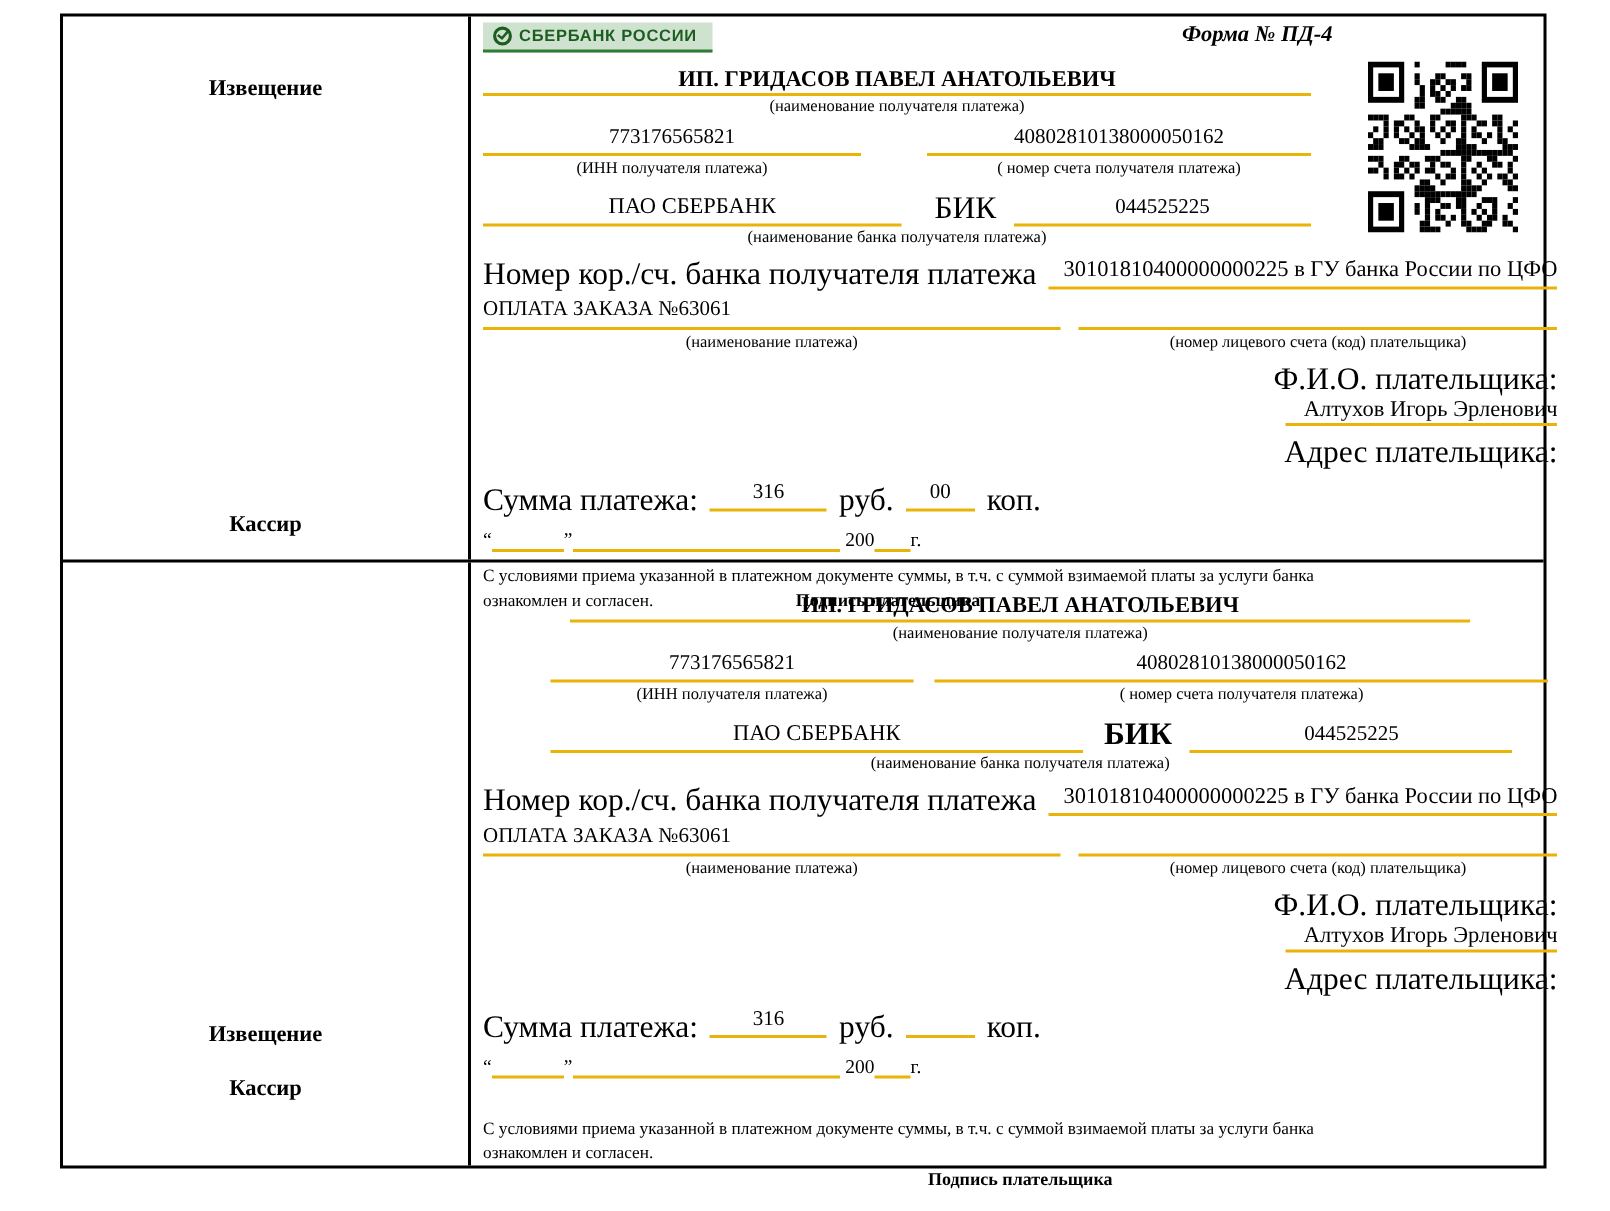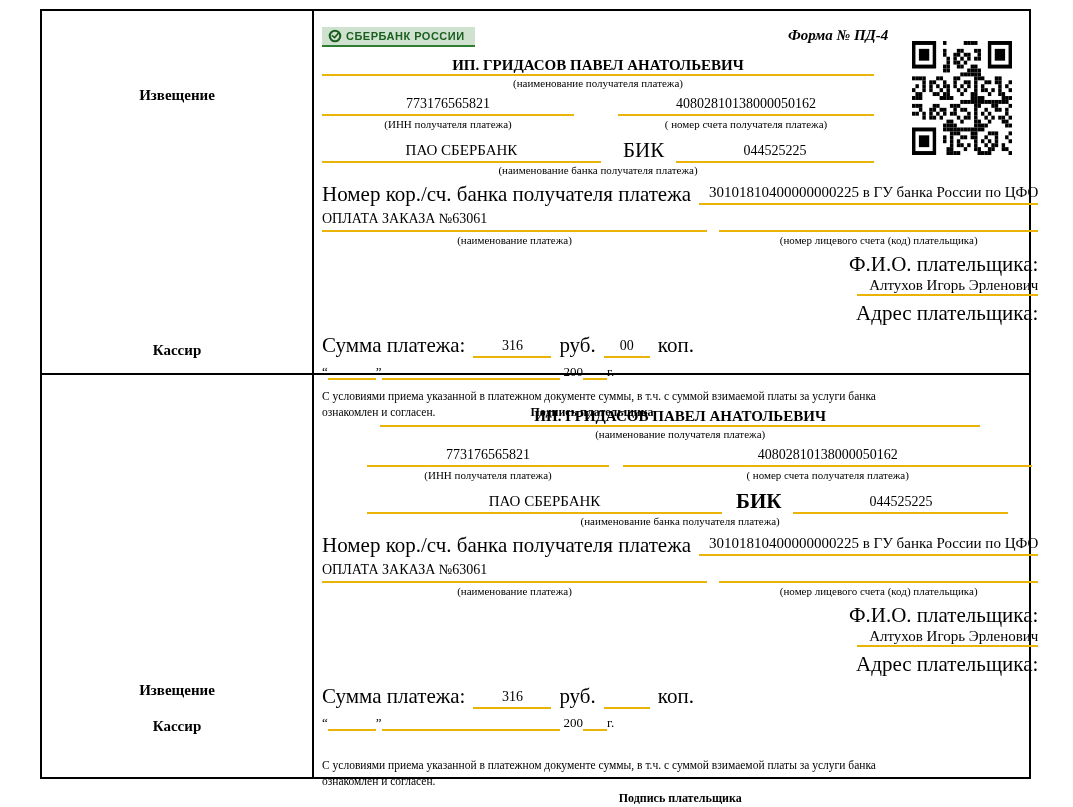--- a/index.html
+++ b/index.html
@@ -3,26 +3,26 @@
 <meta charset="utf-8">
 <style>
   *{margin:0;padding:0;box-sizing:border-box;}
   html,body{background:#fff;}
   .page{width:1073px;height:807px;position:relative;font-family:"Liberation Serif",serif;color:#000;background:#fff;overflow:hidden;}
   .frame{position:absolute;left:40px;top:9px;width:991px;height:770px;border:2px solid #000;display:flex;flex-direction:column;}
   .section{display:flex;min-height:0;}
   .sec-notice{height:362px;}
   .sec-receipt{flex:1;border-top:2px solid #000;}
   .left-col{width:272px;border-right:2px solid #000;position:relative;flex-shrink:0;}
-  .side-label{position:absolute;left:0;right:0;text-align:center;font-weight:bold;font-size:15px;margin-top:36px;}
+  .side-label{position:absolute;left:0;right:0;text-align:center;font-weight:bold;font-size:15px;}
   .lab-notice{top:40px;}
   .lab-cashier-n{bottom:14px;}
   .lab-receipt{bottom:78px;}
   .lab-cashier-r{bottom:42px;}
-  .right-col{flex:1;position:relative;padding:16px 10px 2px 8px;}
+  .right-col{flex:1;position:relative;padding:4px 10px 2px 8px;}
   .ul{border-bottom:2px solid #eab308;}
   .cap{font-size:11px;text-align:center;line-height:1.3;}
   .val{font-family:Liberation Serif, serif;font-size:14px;}
   .lbl{font-size:21px;white-space:nowrap;}
   .bold{font-weight:bold;}
   .center{text-align:center;}
   
   .hdr-row{display:flex;align-items:flex-start;height:28px;}
   .sber-logo{display:flex;align-items:center;gap:4px;background:#cfe2cf;border-bottom:2px solid #2e7d32;padding:2px 10px 2px 6px;}
   .sber-text{color:#1b5e20;font-weight:bold;font-size:11px;font-family:"Liberation Sans",sans-serif;letter-spacing:.5px;}
@@ -47,21 +47,21 @@
   .corr-val{flex:1;margin-left:8px;padding-left:10px;font-size:15px;white-space:nowrap;height:21px;}
   .purpose-row{display:flex;align-items:flex-end;margin-top:4px;}
   .purpose{width:385px;font-size:14px;height:21px;}
   .personal-blank{flex:1;margin-left:12px;height:21px;}
   .purpose-caps{display:flex;margin-top:1px;}
   .pc1{width:385px;}
   .pc2{flex:1;margin-left:12px;}
   .payer-row{display:flex;align-items:flex-end;margin-top:5px;flex-direction:column;}
   .payer-val{flex:1;margin-left:6px;padding-left:12px;height:21px;font-size:15px;}
   .addr-val{flex:1;margin-left:6px;height:21px;}
-  .sum-row{display:flex;align-items:flex-end;margin-top:5px;}
+  .sum-row{display:flex;margin-top:5px;}
   .sum-rub{width:78px;margin:0 8px;height:20px;}
   .sum-kop{width:46px;margin:0 8px;height:20px;}
   .date-row{display:flex;align-items:flex-end;margin-top:6px;margin-left:auto;font-size:13px;}
   .dt-n{margin-right:62px;}
   .dt-r{margin-right:20px;}
   .dsh1{width:48px;height:16px;}
   .dsh2{width:178px;height:16px;margin-right:4px;}
   .dsh3{width:24px;height:16px;}
   .agree{font-size:11.5px;margin-top:8px;line-height:1.4;}
   .agree2{display:flex;align-items:baseline;}

